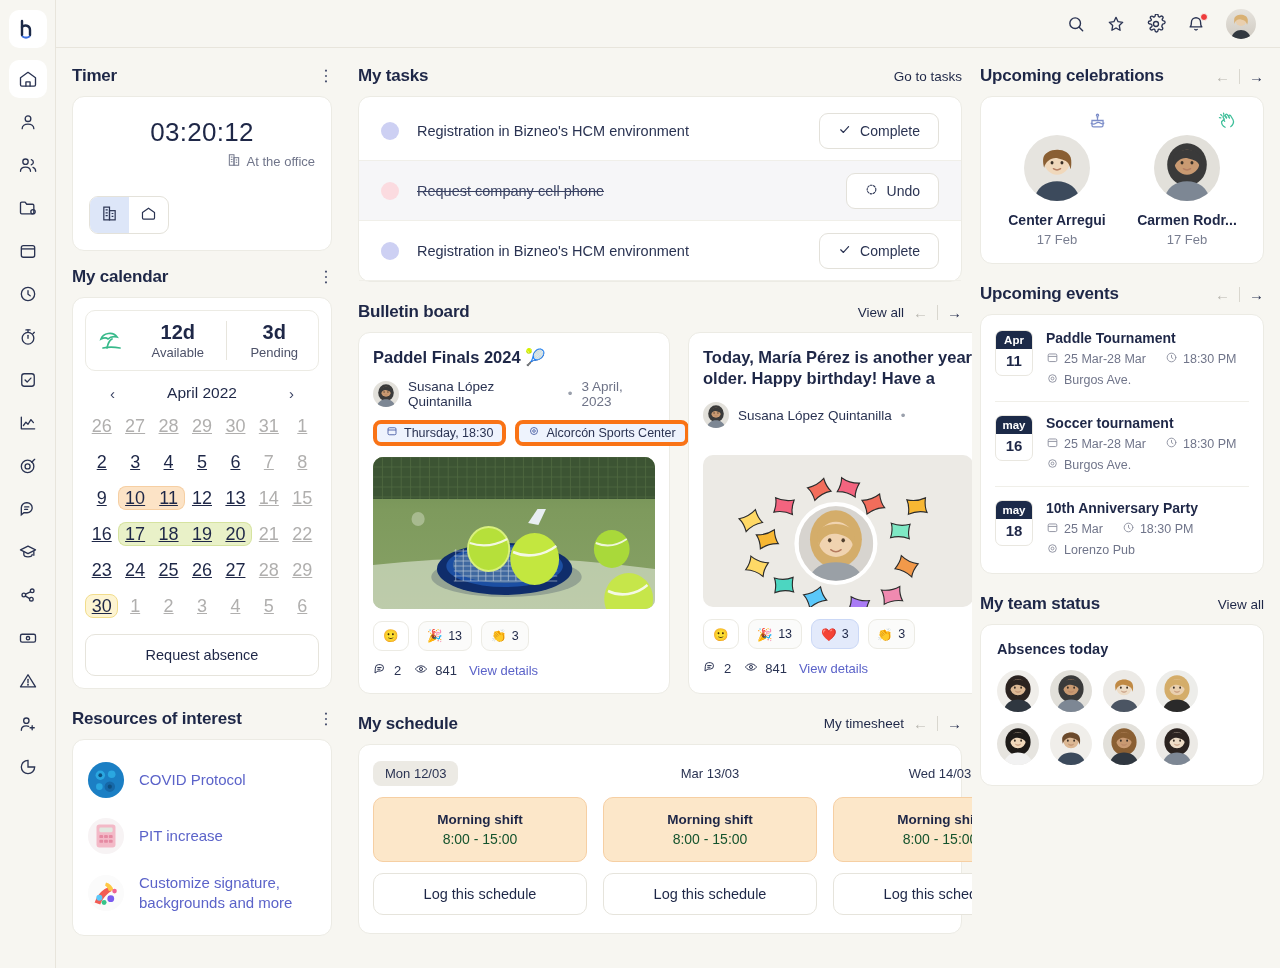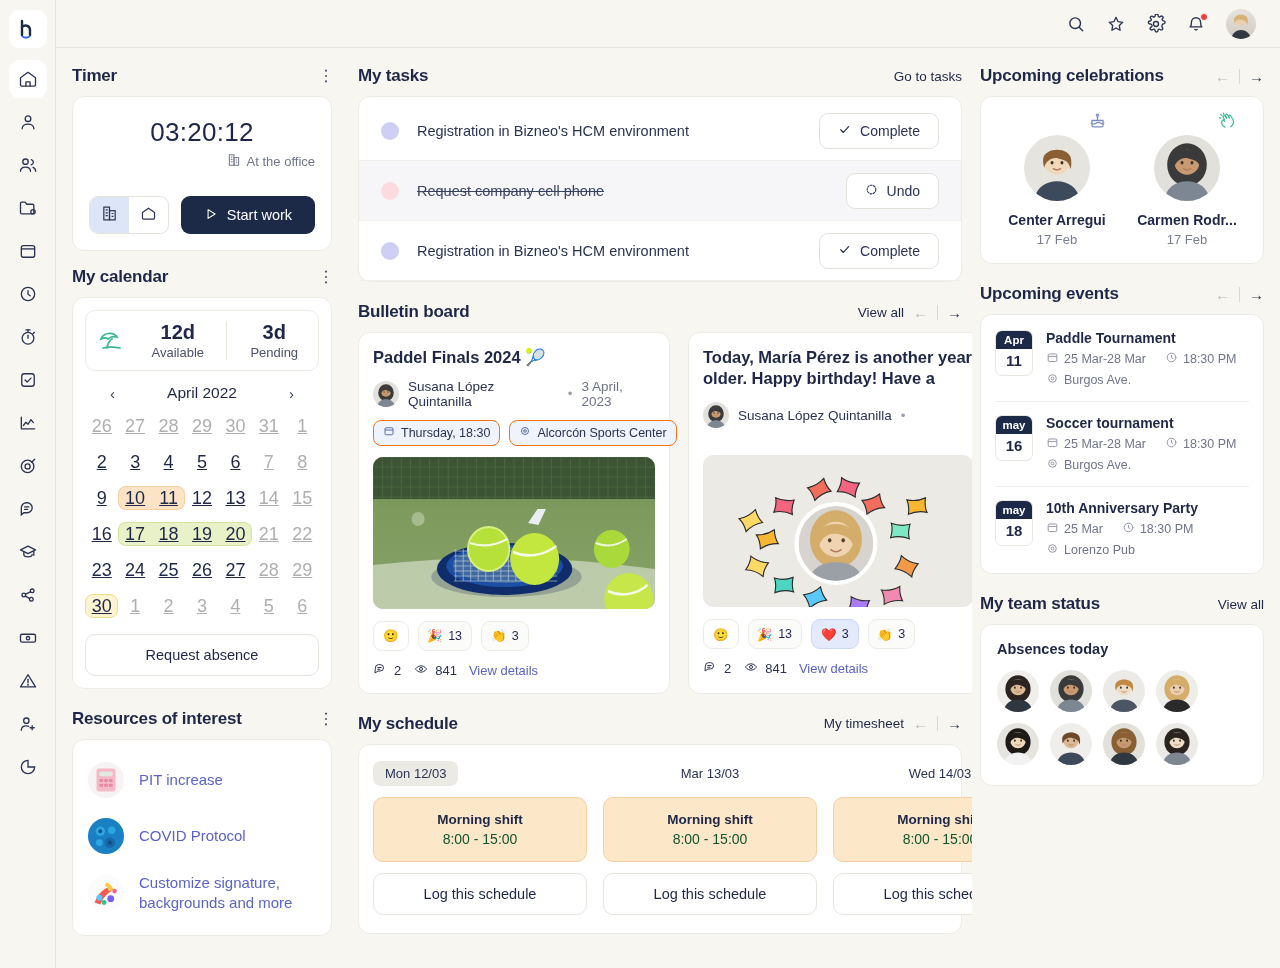--- a/index.html
+++ b/index.html
@@ -126,21 +126,21 @@
   .bcard.clip { width: 300px; flex: 0 0 300px; }
   .btitle { font-size: 16.5px; font-weight: bold; line-height: 1.25; color: #1e2747;
     white-space: nowrap; overflow: hidden; }
   .btitle.two { white-space: normal; }
   .bmeta { display: flex; align-items: center; gap: 9px; margin-top: 11px; font-size: 13.5px;
     color: #2a3352; }
   .bavatar { width: 26px; height: 26px; border-radius: 50%; overflow: hidden; flex: 0 0 26px; }
   .bdate { color: #6e7387; }
   .bsep { color: #9aa0ac; }
   .bchips { display: flex; gap: 9px; margin-top: 11px; }
-  .bchip { border: 1px solid #f97316; background: #eef3fd; border-radius: 8px; height: 26px;
+  .bchip { border: 4px solid #f97316; background: #eef3fd; border-radius: 8px; height: 26px;
     padding: 0 9px; display: flex; align-items: center; gap: 6px; font-size: 12.5px; color: #2a3352;
     white-space: nowrap; }
   .bimg { margin-top: 11px; height: 152px; border-radius: 10px; overflow: hidden; position: relative; }
   .breacts { display: flex; gap: 9px; margin-top: 12px; }
   .react { border: 1px solid #ecebe4; background: #fbfbfa; border-radius: 9px; height: 30px;
     padding: 0 9px; display: flex; align-items: center; gap: 5px; font-size: 12.5px; cursor: pointer; }
   .react.on { background: #e3eafb; border-color: #cbd8f6; }
   .react.plain { background: #fff; }
   .bfoot { display: flex; align-items: center; gap: 7px; margin-top: 11px; font-size: 13px; color: #2a3352; }
   .bfoot .vd { color: #5b63c9; cursor: pointer; margin-left: 5px; }
@@ -427,26 +427,20 @@
                       <rect x="12" y="8" width="8" height="13"></rect>
                       <path d="M6.5 7h3M6.5 11h3M6.5 15h3M15 12h2.5M15 16h2.5"></path>
                     </svg></span>
               </div>
               <div>
                 <span><svg width="17" height="17" viewBox="0 0 24 24" fill="none" stroke="#2a3352" stroke-width="1.7" stroke-linejoin="round">
                       <path d="M3.5 10.5 12 4.5l8.5 6v8a1.5 1.5 0 0 1-1.5 1.5H5a1.5 1.5 0 0 1-1.5-1.5z"></path>
                     </svg></span>
               </div>
             </div>
-            <div class="startbtn">
-              <span><svg width="14" height="14" viewBox="0 0 24 24" fill="none" stroke="#fff" stroke-width="1.8" stroke-linejoin="round">
-                    <path d="M7 4.5 19 12 7 19.5z"></path>
-                  </svg></span>
-              <span>Start work</span>
-            </div>
           </div>
         </div>
 
         <div class="sec-head" style="margin-top:12px;">
           <div class="sec-title">My calendar</div>
           <div class="kebab">⋯</div>
         </div>
 
         <div class="card cal-card">
           <div class="cal-stats">
@@ -614,51 +608,51 @@
             </div>
 
           <div class="req-btn">Request absence</div>
         </div>
 
         <div class="sec-head" style="margin-top:16px;">
           <div class="sec-title">Resources of interest</div>
           <div class="kebab">⋯</div>
         </div>
         <div class="card res-card" id="res-card">
+            <div class="res-row">
+              <div class="res-ico">
+                <svg viewBox="0 0 40 40" width="38" height="38">
+                  <circle cx="20" cy="20" r="19" fill="#1b7fc4"></circle>
+                  <circle cx="14" cy="15" r="5" fill="#2aa7e0"></circle>
+                  <circle cx="26" cy="14" r="4" fill="#2aa7e0"></circle>
+                  <circle cx="24" cy="27" r="5.5" fill="#1668a8"></circle>
+                  <circle cx="13" cy="27" r="3.5" fill="#2aa7e0"></circle>
+                  <circle cx="14" cy="15" r="2" fill="#0d4f80"></circle>
+                  <circle cx="24" cy="27" r="2.2" fill="#0d4f80"></circle>
+                </svg>
+              </div>
+              <div class="res-lbl">COVID Protocol</div>
+            </div>
             <div class="res-row">
               <div class="res-ico">
                 <svg viewBox="0 0 40 40" width="38" height="38">
                   <circle cx="20" cy="20" r="19" fill="#f7f3f4"></circle>
                   <rect x="10" y="8" width="20" height="24" rx="3" fill="#f3b9c7"></rect>
                   <rect x="13" y="11" width="14" height="5" rx="1.5" fill="#e1e8e0"></rect>
                   <g fill="#e58aa2">
                     <rect x="13" y="19" width="4" height="3.2" rx="1"></rect>
                     <rect x="18" y="19" width="4" height="3.2" rx="1"></rect>
                     <rect x="23" y="19" width="4" height="3.2" rx="1"></rect>
                     <rect x="13" y="24" width="4" height="3.2" rx="1"></rect>
                     <rect x="18" y="24" width="4" height="3.2" rx="1"></rect>
                     <rect x="23" y="24" width="4" height="3.2" rx="1"></rect>
                   </g>
                 </svg>
               </div>
               <div class="res-lbl">PIT increase</div>
-            </div>
-            <div class="res-row">
-              <div class="res-ico">
-                <svg viewBox="0 0 40 40" width="38" height="38">
-                  <circle cx="20" cy="20" r="19" fill="#1b7fc4"></circle>
-                  <circle cx="14" cy="15" r="5" fill="#2aa7e0"></circle>
-                  <circle cx="26" cy="14" r="4" fill="#2aa7e0"></circle>
-                  <circle cx="24" cy="27" r="5.5" fill="#1668a8"></circle>
-                  <circle cx="13" cy="27" r="3.5" fill="#2aa7e0"></circle>
-                  <circle cx="14" cy="15" r="2" fill="#0d4f80"></circle>
-                  <circle cx="24" cy="27" r="2.2" fill="#0d4f80"></circle>
-                </svg>
-              </div>
-              <div class="res-lbl">COVID Protocol</div>
             </div>
             <div class="res-row">
               <div class="res-ico">
                 <svg viewBox="0 0 40 40" width="38" height="38">
                   <circle cx="20" cy="20" r="19" fill="#fbfbfb"></circle>
                   <path d="M8 30c4-10 9-14 15-16l3 4c-5 3-9 7-12 14z" fill="#f25c54"></path>
                   <path d="M20 9c4 1 7 4 8 8l-5 1c-1-3-2-5-4-6z" fill="#ffc845"></path>
                   <circle cx="13" cy="25" r="3.2" fill="#5ac8fa"></circle>
                   <circle cx="25" cy="26" r="3.6" fill="#7b5cf0"></circle>
                   <circle cx="18" cy="30" r="2.6" fill="#35c48a"></circle>

